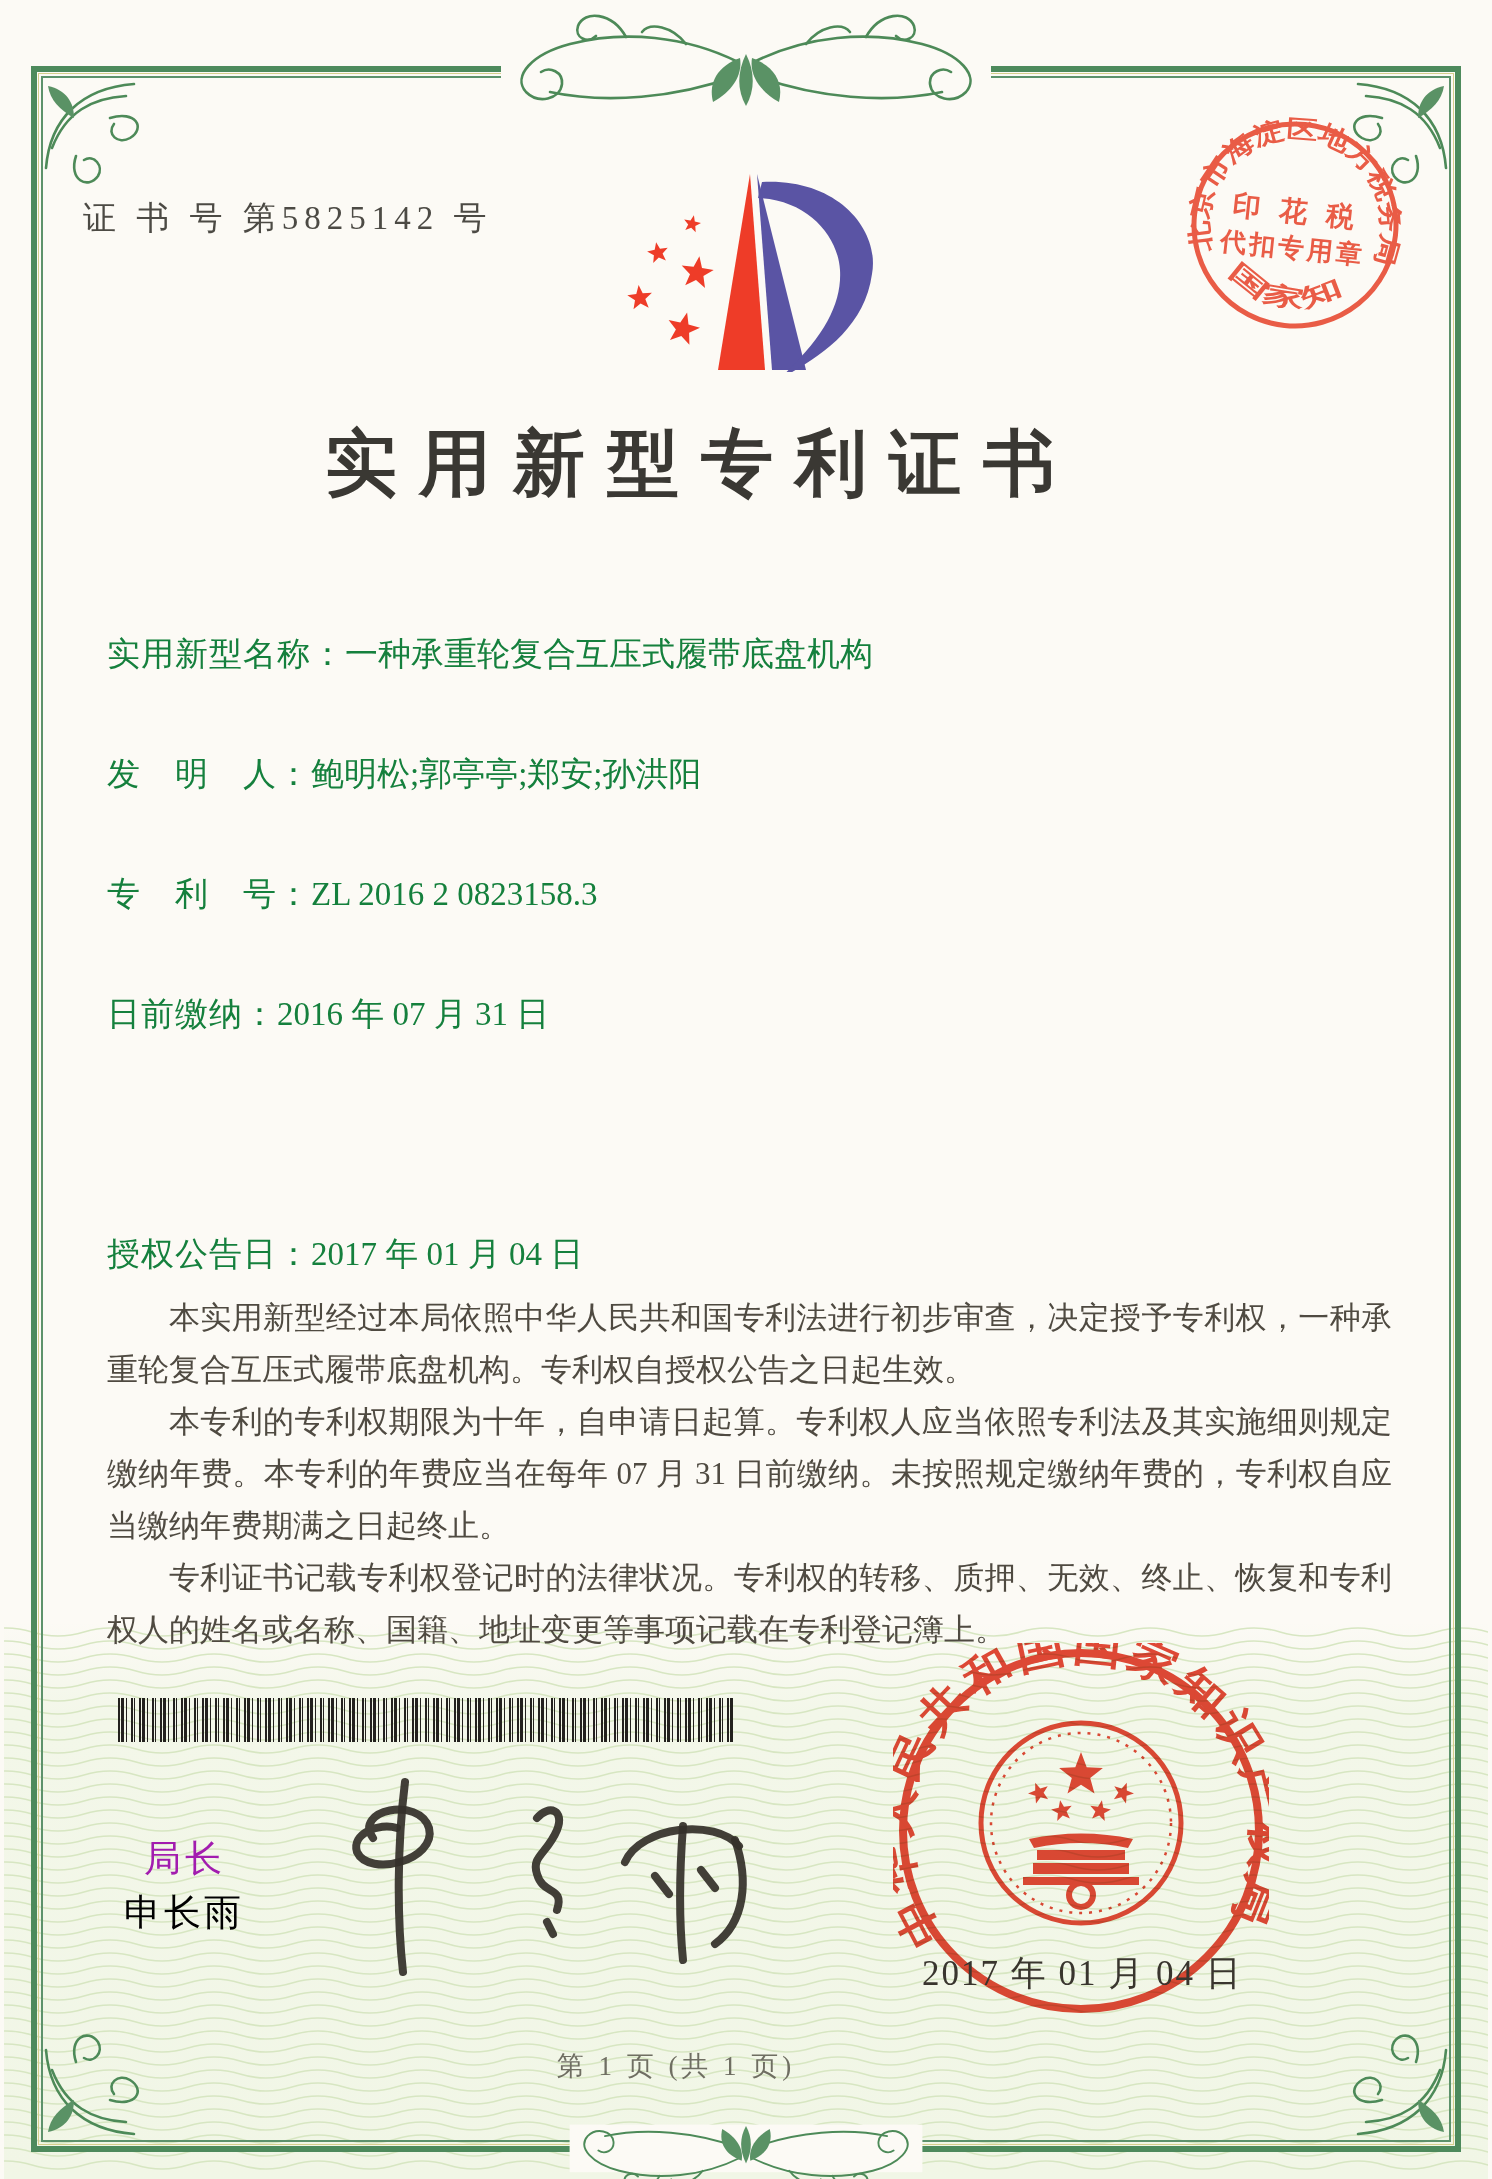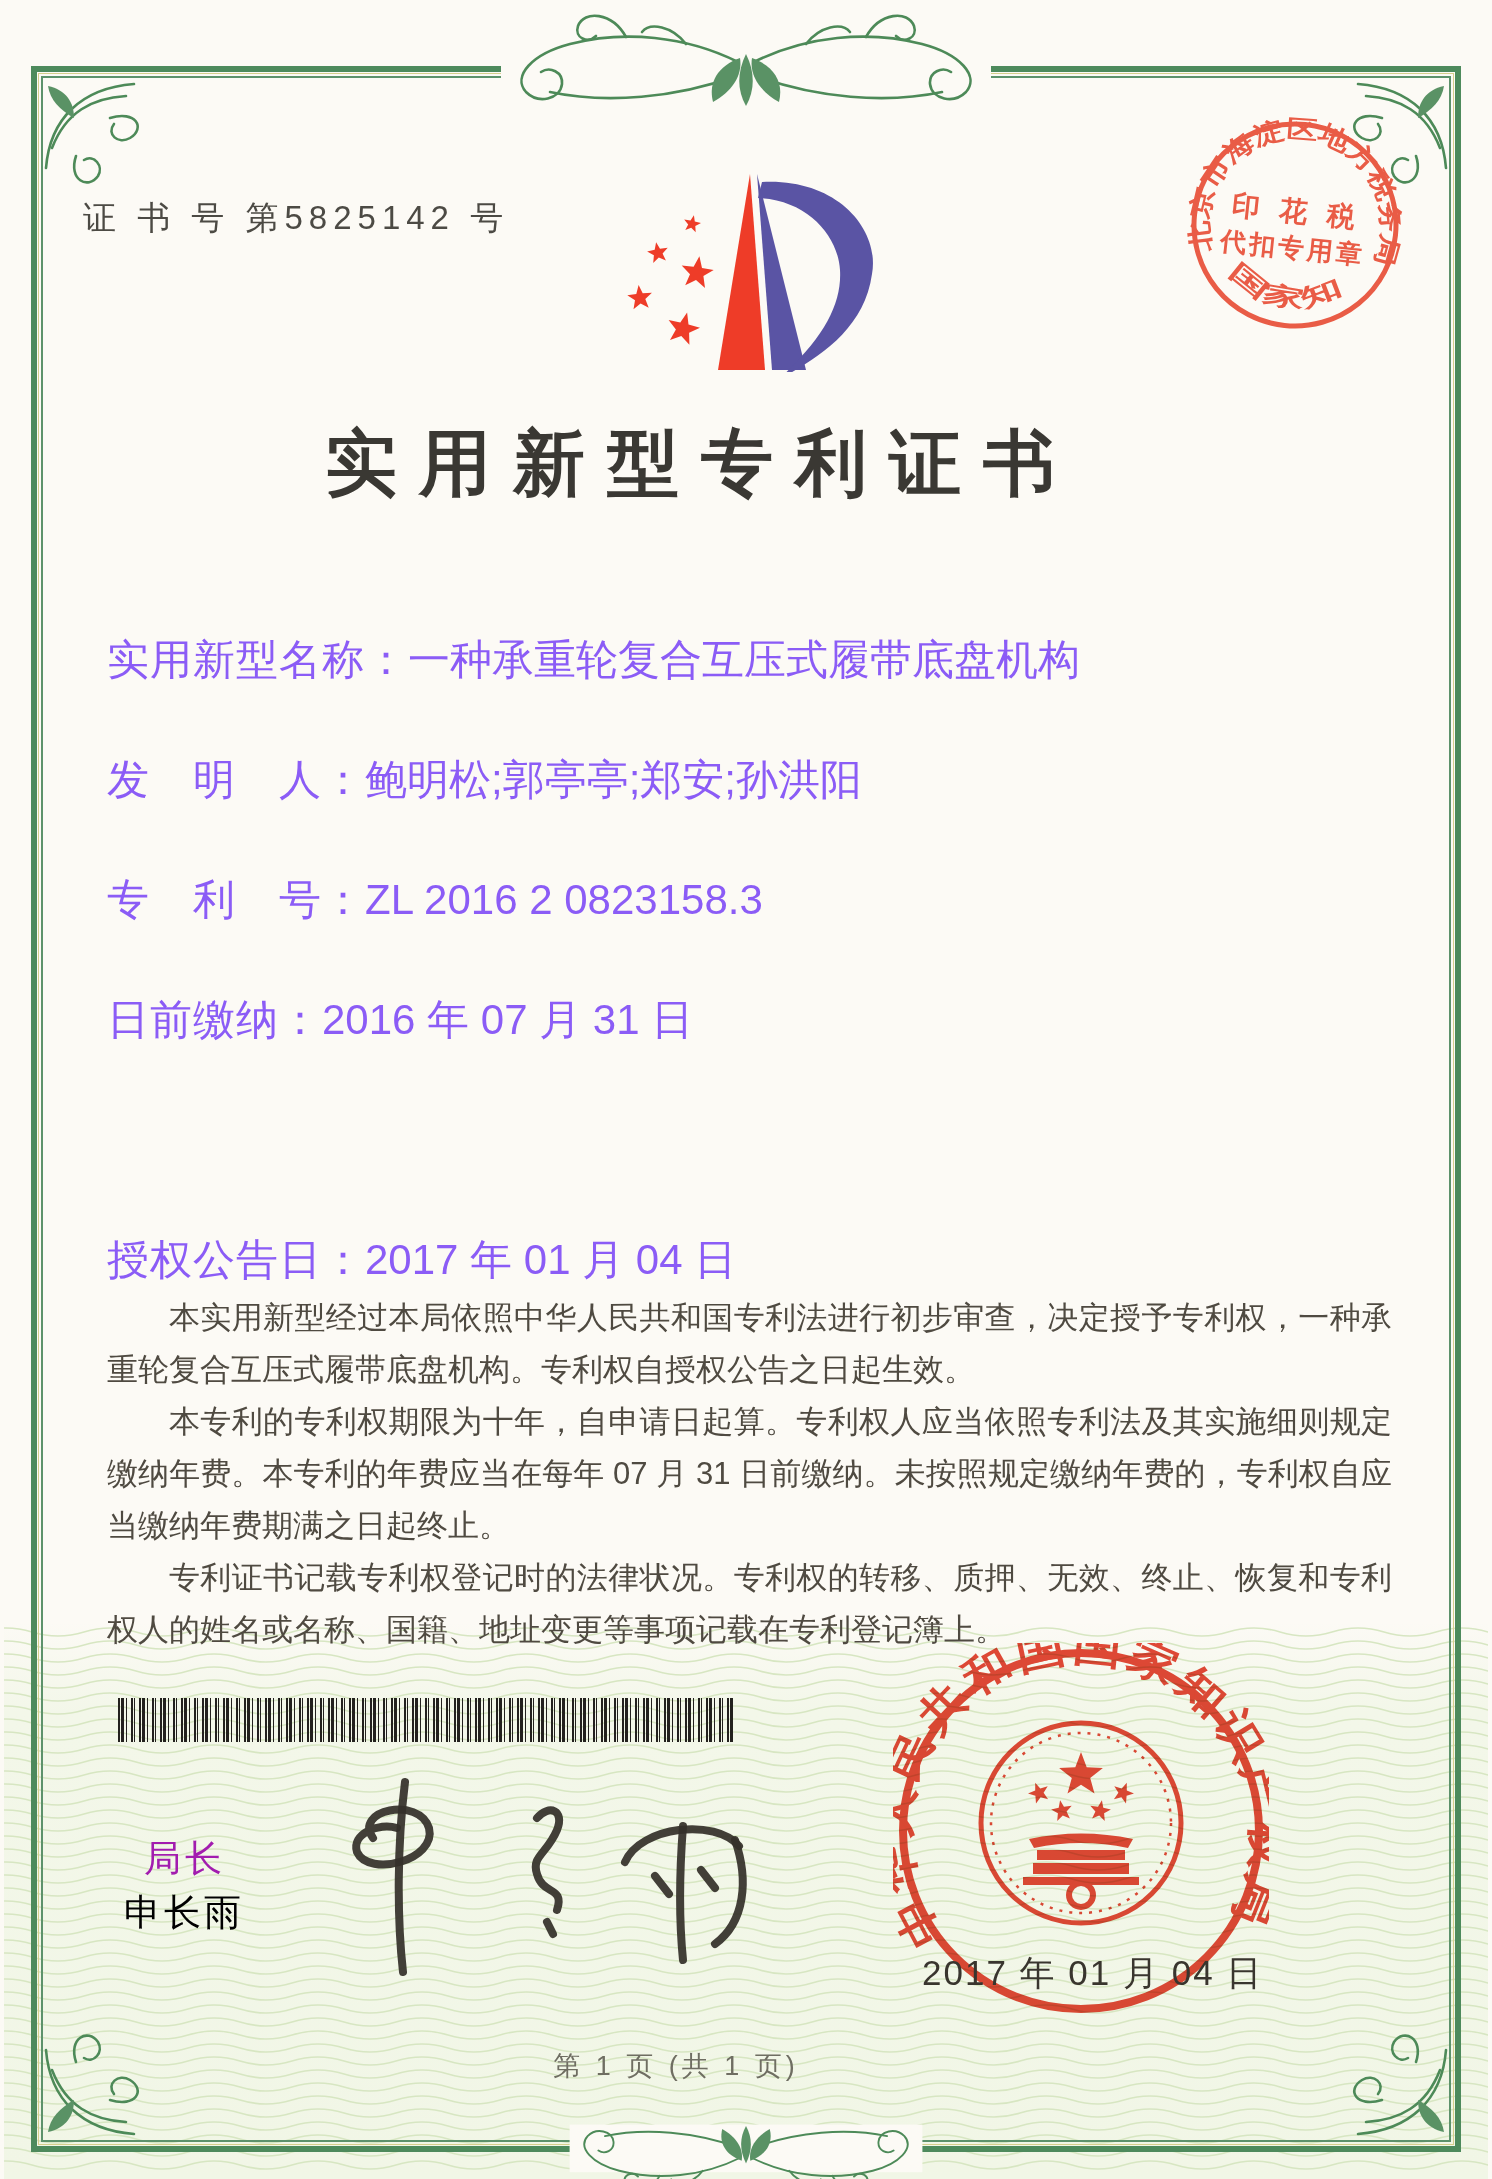--- a/index.html
+++ b/index.html
@@ -1,36 +1,36 @@
 <!DOCTYPE html>
 <html><head>
 <meta charset="utf-8">
 <style>
   html,body{margin:0;padding:0;background:#e8e8e8;}
   #page{position:relative;width:1492px;height:2179px;background:#fcfaf5;overflow:hidden;
-        font-family:Liberation Sans, sans-serif;color:#4a463e;}
+        font-family:Liberation Serif, serif;color:#4a463e;}
   .abs{position:absolute;}
   
   #wave-zone{left:4px;top:1622px;width:1484px;height:557px;z-index:0;
              background:linear-gradient(180deg,rgba(247,249,238,0) 0,#f3f7e9 90px,#f1f6e6 100%);}
   #wave-zone svg{position:absolute;left:0;top:0;}
   #wave-paths path{fill:none;stroke:#d7e6c2;stroke-width:1.6;}
   
   .frame-outer{left:31px;top:66px;right:31px;bottom:27px;border:6px solid #4d8a5c;z-index:1;}
   .frame-mid{position:absolute;left:1px;top:1px;right:1px;bottom:1px;border:1px solid #d6cf8c;}
   .frame-inner{position:absolute;left:2px;top:2px;right:2px;bottom:2px;border:2px solid #5d926b;}
   
   #ornaments{left:0;top:0;z-index:2;pointer-events:none;}
   .fl{stroke:#4d8a58;stroke-width:2.6;fill:none;stroke-linecap:round;}
   .flf{fill:#5a9265;stroke:none;}
   
   .cert-no{left:83px;top:196px;font-size:33px;letter-spacing:6px;color:#4c4a44;z-index:3;}
   .title{left:60px;right:150px;top:416px;text-align:center;font-size:72px;font-weight:bold;
          letter-spacing:22px;color:#3a3833;z-index:3;}
-  .field{left:107px;right:100px;font-size:42px;color:#8b5cf6;z-index:3;white-space:nowrap;}
+  .field{left:107px;right:100px;font-size:33px;color:#15803d;z-index:3;white-space:nowrap;}
   .field .lbl{letter-spacing:1px;}
   .f0{top:632px;} .f1{top:752px;} .f2{top:872px;} .f3{top:992px;} .f4{top:1112px;} .f5{top:1232px;}
   .paras{left:107px;right:100px;top:1292px;font-size:31px;line-height:52px;color:#4f4a41;
          text-align:justify;z-index:3;}
   .paras p{margin:0;text-indent:2em;}
   .barcode{left:118px;top:1698px;width:615px;height:44px;z-index:3;
      background:repeating-linear-gradient(90deg,#23211e 0 2px,rgba(0,0,0,0) 2px 3px,#23211e 3px 6px,
      rgba(0,0,0,0) 6px 8px,#23211e 8px 9px,rgba(0,0,0,0) 9px 13px,#23211e 13px 15px,
      rgba(0,0,0,0) 15px 16px,#23211e 16px 17px,rgba(0,0,0,0) 17px 21px);}
   .signer-title{left:144px;top:1822px;font-size:37px;color:#a21caf;z-index:3;letter-spacing:4px;margin-top:12px;}

